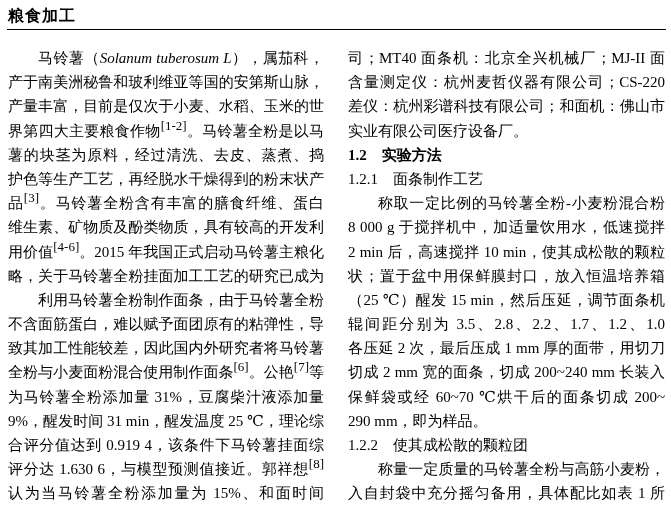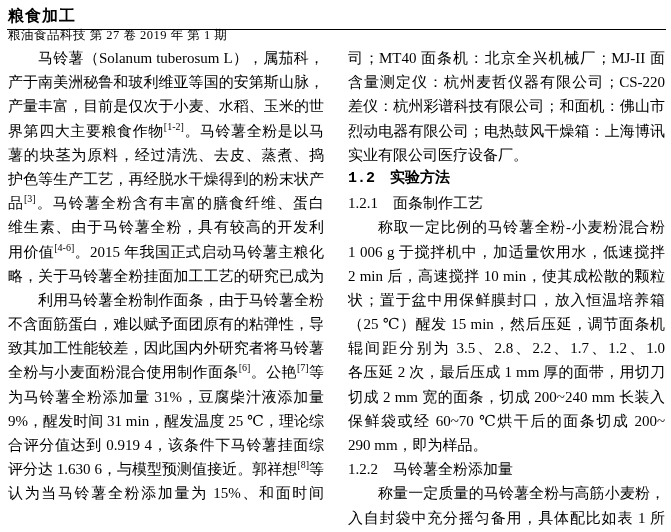--- a/index.html
+++ b/index.html
@@ -6,21 +6,21 @@
   .page{
     position:relative;
     width:671px;height:532px;
     background:#fff;
     overflow:hidden;
     color:#000;
     font-family:"Liberation Serif","DejaVu Serif",serif;
   }
   .hdr{
     position:absolute;left:8px;right:6px;top:6px;
-    display:flex;justify-content:space-between;align-items:baseline;flex-direction:column;
+    display:flex;justify-content:space-between;align-items:baseline;
   }
   .hdr .section{
     font-family:"Liberation Sans","DejaVu Sans",sans-serif;
     font-weight:bold;font-size:16px;letter-spacing:1px;
   }
   .hdr .journal{font-size:12.5px;letter-spacing:0.5px;}
   .rule{
     position:absolute;left:7px;right:5px;top:29px;
     border-top:1.8px solid #000;
   }
@@ -31,72 +31,70 @@
   .col{overflow:hidden;}
   .col-left{width:316px;}
   .col-right{width:317px;}
   .line{
     font-size:15px;line-height:24.2px;height:24.2px;
     text-align:justify;text-align-last:justify;
     overflow:hidden;
   }
   .line.end{text-align-last:left;}
   .line.indent{text-indent:30px;}
-  .line.bold{font-weight:bold;font-family:Liberation Mono, monospace;}
-  .it{}
-  .sup{font-size:10px;vertical-align:super;line-height:0;}
+  .line.bold{font-weight:bold;}
+  .it{font-style:italic;}
+  .sup{font-size:13px;vertical-align:super;line-height:0;}
 </style>
 </head>
 <body>
 
 <div class="page">
   <div class="hdr">
     <span class="section">粮食加工</span>
-    <span class="journal">粮油食品科技 第 27 卷 2019 年 第 1 期</span>
   </div>
   <div class="rule"></div>
   <div class="columns">
     <div class="col col-left">
         <div class="line indent"><span class="nrm">马铃薯（</span><span class="it">Solanum tuberosum L</span><span class="nrm">），属茄科，原</span></div>
         <div class="line"><span class="nrm">产于南美洲秘鲁和玻利维亚等国的安第斯山脉，</span></div>
         <div class="line"><span class="nrm">产量丰富，目前是仅次于小麦、水稻、玉米的世</span></div>
         <div class="line"><span class="nrm">界第四大主要粮食作物</span><span class="sup">[1-2]</span><span class="nrm">。马铃薯全粉是以马铃</span></div>
         <div class="line"><span class="nrm">薯的块茎为原料，经过清洗、去皮、蒸煮、捣泥、</span></div>
         <div class="line"><span class="nrm">护色等生产工艺，再经脱水干燥得到的粉末状产</span></div>
         <div class="line"><span class="nrm">品</span><span class="sup">[3]</span><span class="nrm">。马铃薯全粉含有丰富的膳食纤维、蛋白质、</span></div>
-        <div class="line"><span class="nrm">维生素、由于马铃薯全粉，具有较高的开发利</span></div>
+        <div class="line"><span class="nrm">维生素、矿物质及酚类物质，具有较高的开发利</span></div>
         <div class="line"><span class="nrm">用价值</span><span class="sup">[4-6]</span><span class="nrm">。2015 年我国正式启动马铃薯主粮化战</span></div>
         <div class="line"><span class="nrm">略，关于马铃薯全粉挂面加工工艺的研究已成为</span></div>
         <div class="line indent"><span class="nrm">利用马铃薯全粉制作面条，由于马铃薯全粉</span></div>
         <div class="line"><span class="nrm">不含面筋蛋白，难以赋予面团原有的粘弹性，导</span></div>
         <div class="line"><span class="nrm">致其加工性能较差，因此国内外研究者将马铃薯</span></div>
         <div class="line"><span class="nrm">全粉与小麦面粉混合使用制作面条</span><span class="sup">[6]</span><span class="nrm">。公艳</span><span class="sup">[7]</span><span class="nrm">等认</span></div>
         <div class="line"><span class="nrm">为马铃薯全粉添加量 31%，豆腐柴汁液添加量</span></div>
         <div class="line"><span class="nrm">9%，醒发时间 31 min，醒发温度 25 ℃，理论综</span></div>
         <div class="line"><span class="nrm">合评分值达到 0.919 4，该条件下马铃薯挂面综合</span></div>
         <div class="line"><span class="nrm">评分达 1.630 6，与模型预测值接近。郭祥想</span><span class="sup">[8]</span><span class="nrm">等</span></div>
         <div class="line"><span class="nrm">认为当马铃薯全粉添加量为 15%、和面时间</span></div>
         <div class="line"></div>
       </div>
     <div class="col col-right">
         <div class="line"><span class="nrm">司；MT40 面条机：北京全兴机械厂；MJ-II 面筋</span></div>
         <div class="line"><span class="nrm">含量测定仪：杭州麦哲仪器有限公司；CS-220 色</span></div>
         <div class="line"><span class="nrm">差仪：杭州彩谱科技有限公司；和面机：佛山市</span></div>
-        <div class="line"><span class="nrm">烈动电器有限公司；电热鼓风干燥箱：上海博讯</span></div>
         <div class="line end"><span class="nrm">实业有限公司医疗设备厂。</span></div>
         <div class="line end bold"><span class="nrm">1.2　实验方法</span></div>
         <div class="line end"><span class="nrm">1.2.1　面条制作工艺</span></div>
         <div class="line indent"><span class="nrm">称取一定比例的马铃薯全粉-小麦粉混合粉</span></div>
-        <div class="line"><span class="nrm">1 006 g 于搅拌机中，加适量饮用水，低速搅拌</span></div>
+        <div class="line"><span class="nrm">8 000 g 于搅拌机中，加适量饮用水，低速搅拌</span></div>
         <div class="line"><span class="nrm">2 min 后，高速搅拌 10 min，使其成松散的颗粒团</span></div>
         <div class="line"><span class="nrm">状；置于盆中用保鲜膜封口，放入恒温培养箱</span></div>
         <div class="line"><span class="nrm">（25 ℃）醒发 15 min，然后压延，调节面条机的</span></div>
         <div class="line"><span class="nrm">辊间距分别为 3.5、2.8、2.2、1.7、1.2、1.0 mm，</span></div>
         <div class="line"><span class="nrm">各压延 2 次，最后压成 1 mm 厚的面带，用切刀</span></div>
         <div class="line"><span class="nrm">切成 2 mm 宽的面条，切成 200~240 mm 长装入</span></div>
         <div class="line"><span class="nrm">保鲜袋或经 60~70 ℃烘干后的面条切成 200~</span></div>
         <div class="line end"><span class="nrm">290 mm，即为样品。</span></div>
-        <div class="line end"><span class="nrm">1.2.2　马铃薯全粉添加量</span></div>
+        <div class="line end"><span class="nrm">1.2.2　使其成松散的颗粒团</span></div>
         <div class="line indent"><span class="nrm">称量一定质量的马铃薯全粉与高筋小麦粉，装</span></div>
         <div class="line"><span class="nrm">入自封袋中充分摇匀备用，具体配比如表 1 所示。</span></div>
       </div>
   </div>
 </div>
 
 </body></html>

